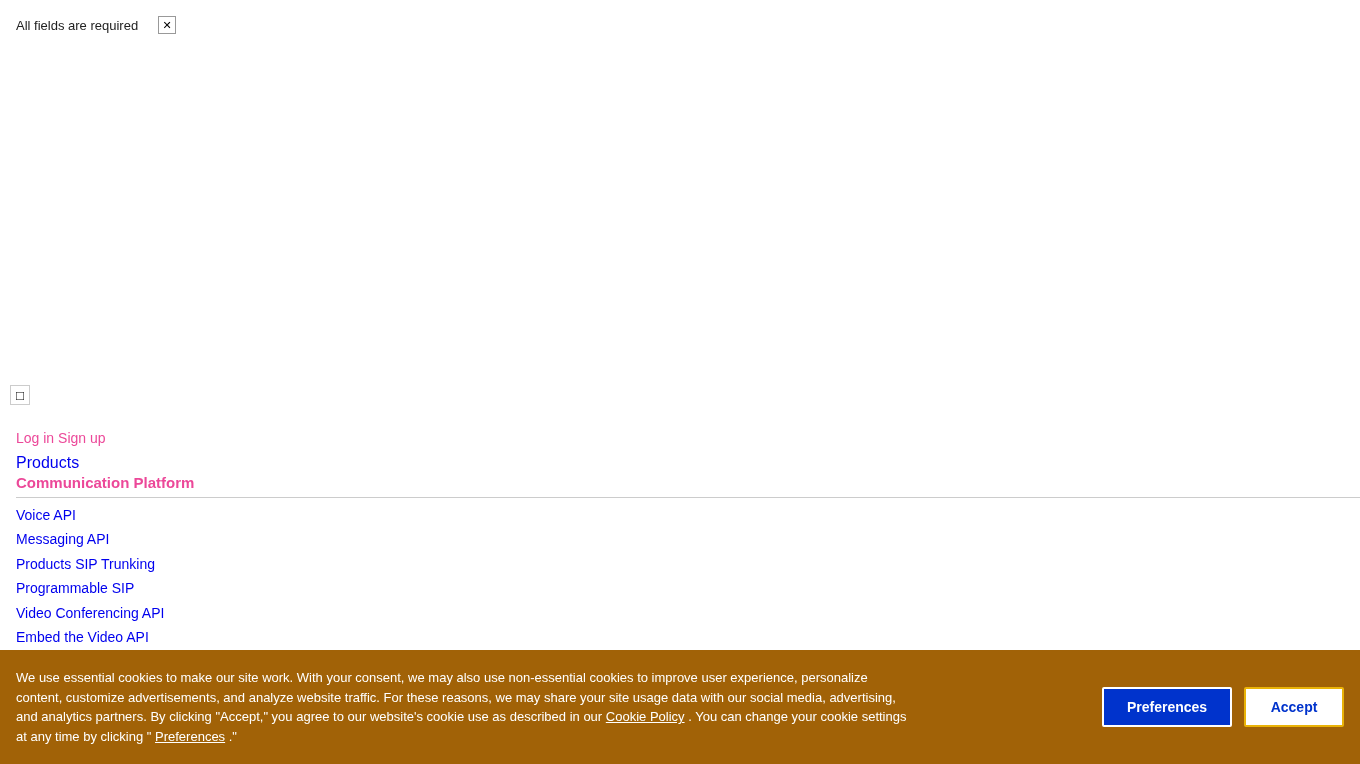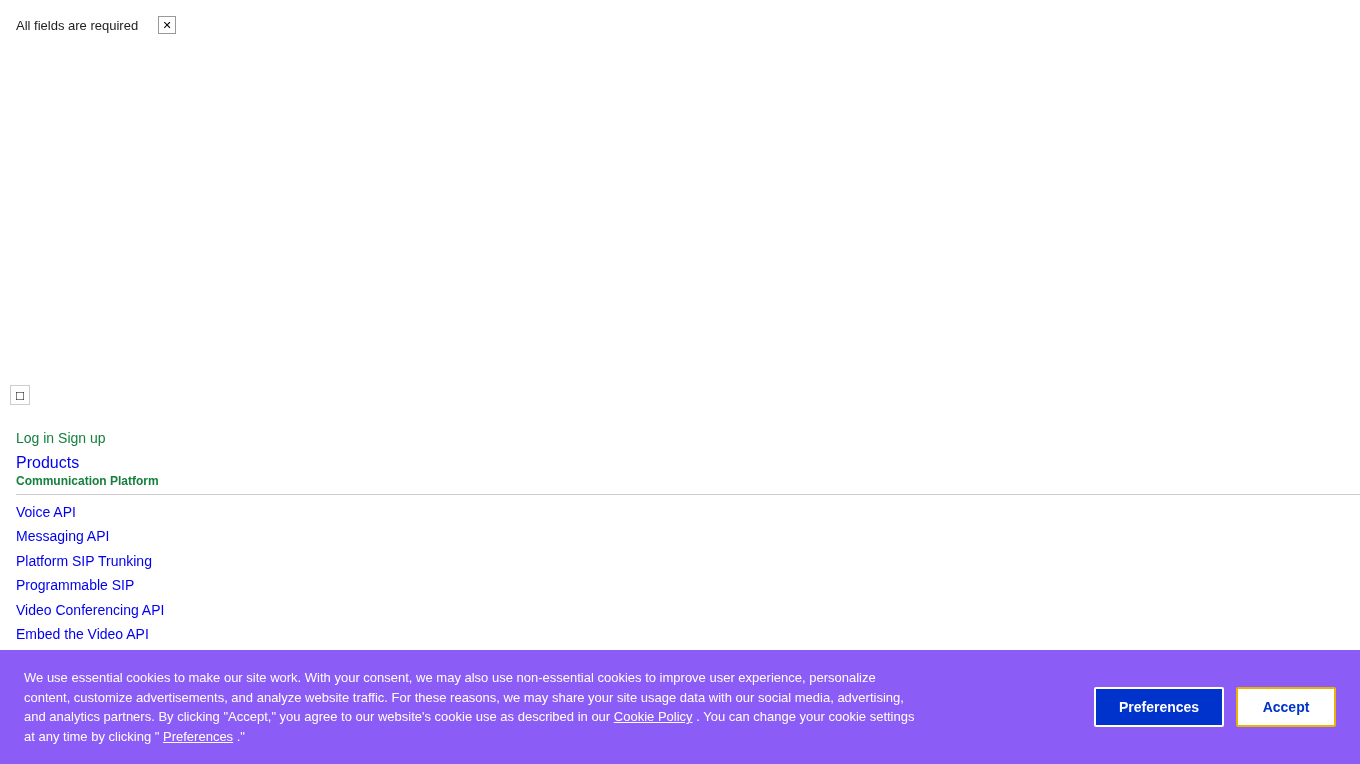--- a/index.html
+++ b/index.html
@@ -44,38 +44,38 @@
       top: 420px;
       left: 0;
       right: 0;
     }
     .nav-auth {
       display: flex;
       gap: 0;
       margin-bottom: 8px;
     }
     .nav-auth a {
-      color: #15803d;
+      color: #ec4899;
       text-decoration: none;
       font-size: 14px;
     }
     .nav-products-section {
       margin-top: 4px;
     }
     .products-label {
       color: #0000ee;
       font-size: 16px;
       display: block;
       margin-bottom: 2px;
       cursor: pointer;
     }
     .communication-platform-label {
-      font-size: 12px;
+      font-size: 15px;
       font-weight: 600;
-      color: #15803d;
+      color: #ec4899;
       display: block;
       margin-bottom: 6px;
     }
     .nav-divider {
       border: none;
       border-top: 1px solid #ccc;
       margin: 4px 0 6px 0;
     }
     .nav-links {
       display: flex;
@@ -109,23 +109,23 @@
       color: #000;
       font-size: 14px;
     }
 
     
     .cookie-banner {
       position: fixed;
       bottom: 0;
       left: 0;
       right: 0;
-      background: #8b5cf6;
-      color: #fff;
-      padding: 18px 24px;
+      background: #a16207;
+      color: #fff;
+      padding: 18px 16px;
       display: flex;
       align-items: center;
       justify-content: space-between;
       z-index: 1000;
       min-height: 80px;
       margin-top: 20px;
     }
     .cookie-text {
       flex: 1;
       font-size: 13px;
@@ -184,21 +184,21 @@
   </div>
 
   <div class="nav-products-section">
     <span class="products-label">Products</span>
     <span class="communication-platform-label">Communication Platform</span>
     <hr class="nav-divider">
     <div class="nav-links">
 
         <a href="#">Voice API</a>
         <a href="#">Messaging API</a>
-        <a href="#">Platform SIP Trunking</a>
+        <a href="#">Products SIP Trunking</a>
         <a href="#">Programmable SIP</a>
         <a href="#">Video Conferencing API</a>
         <a href="#">Embed the Video API</a>
       </div>
   </div>
 </div>
 
 <div class="community-section">
   <a href="#">Slack Community</a>
 </div>

